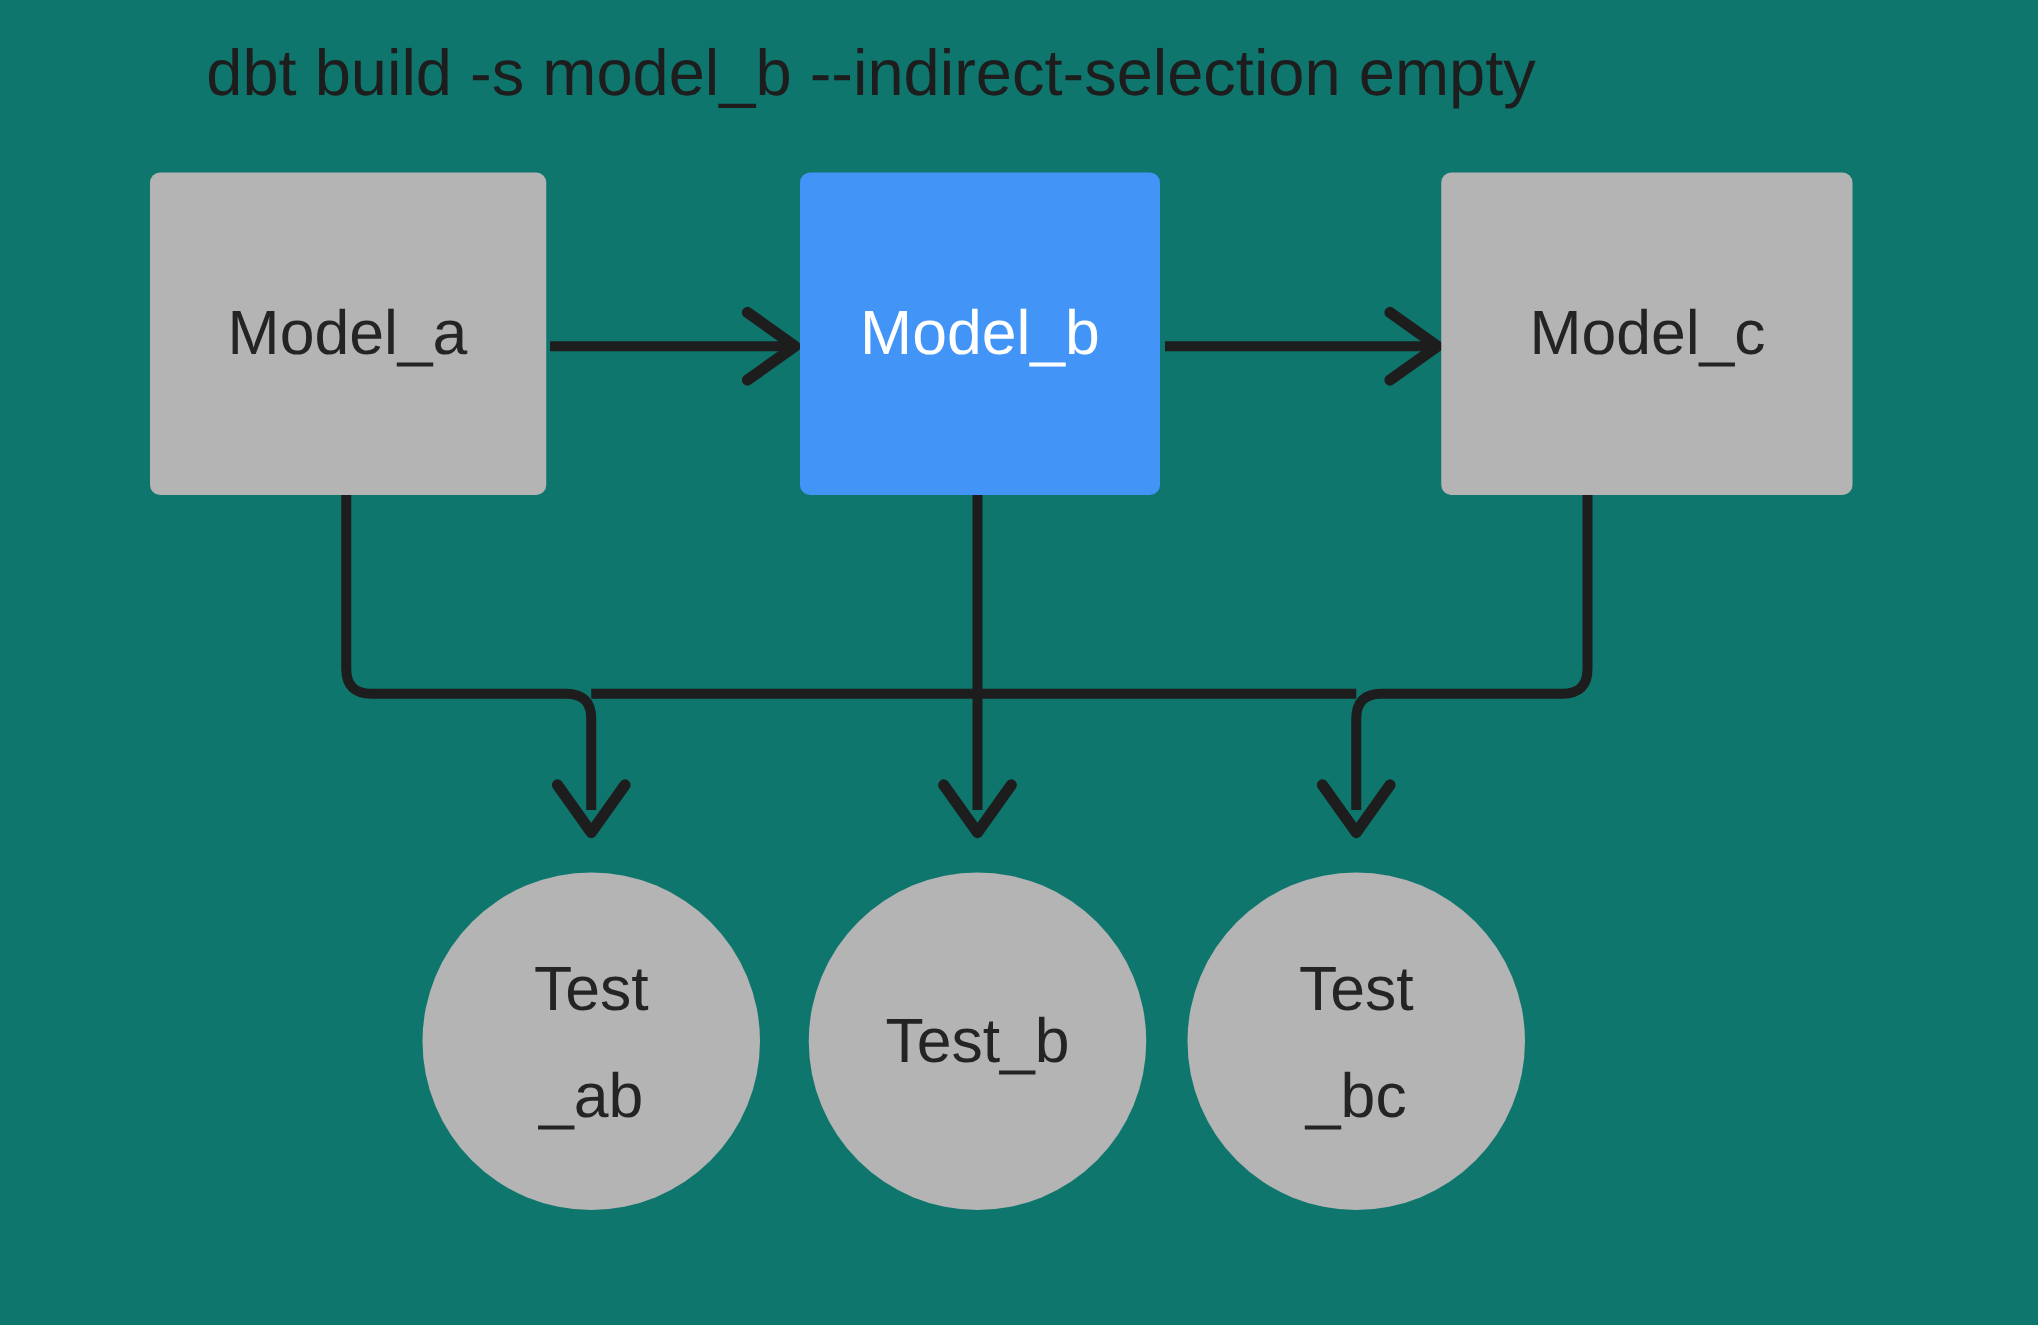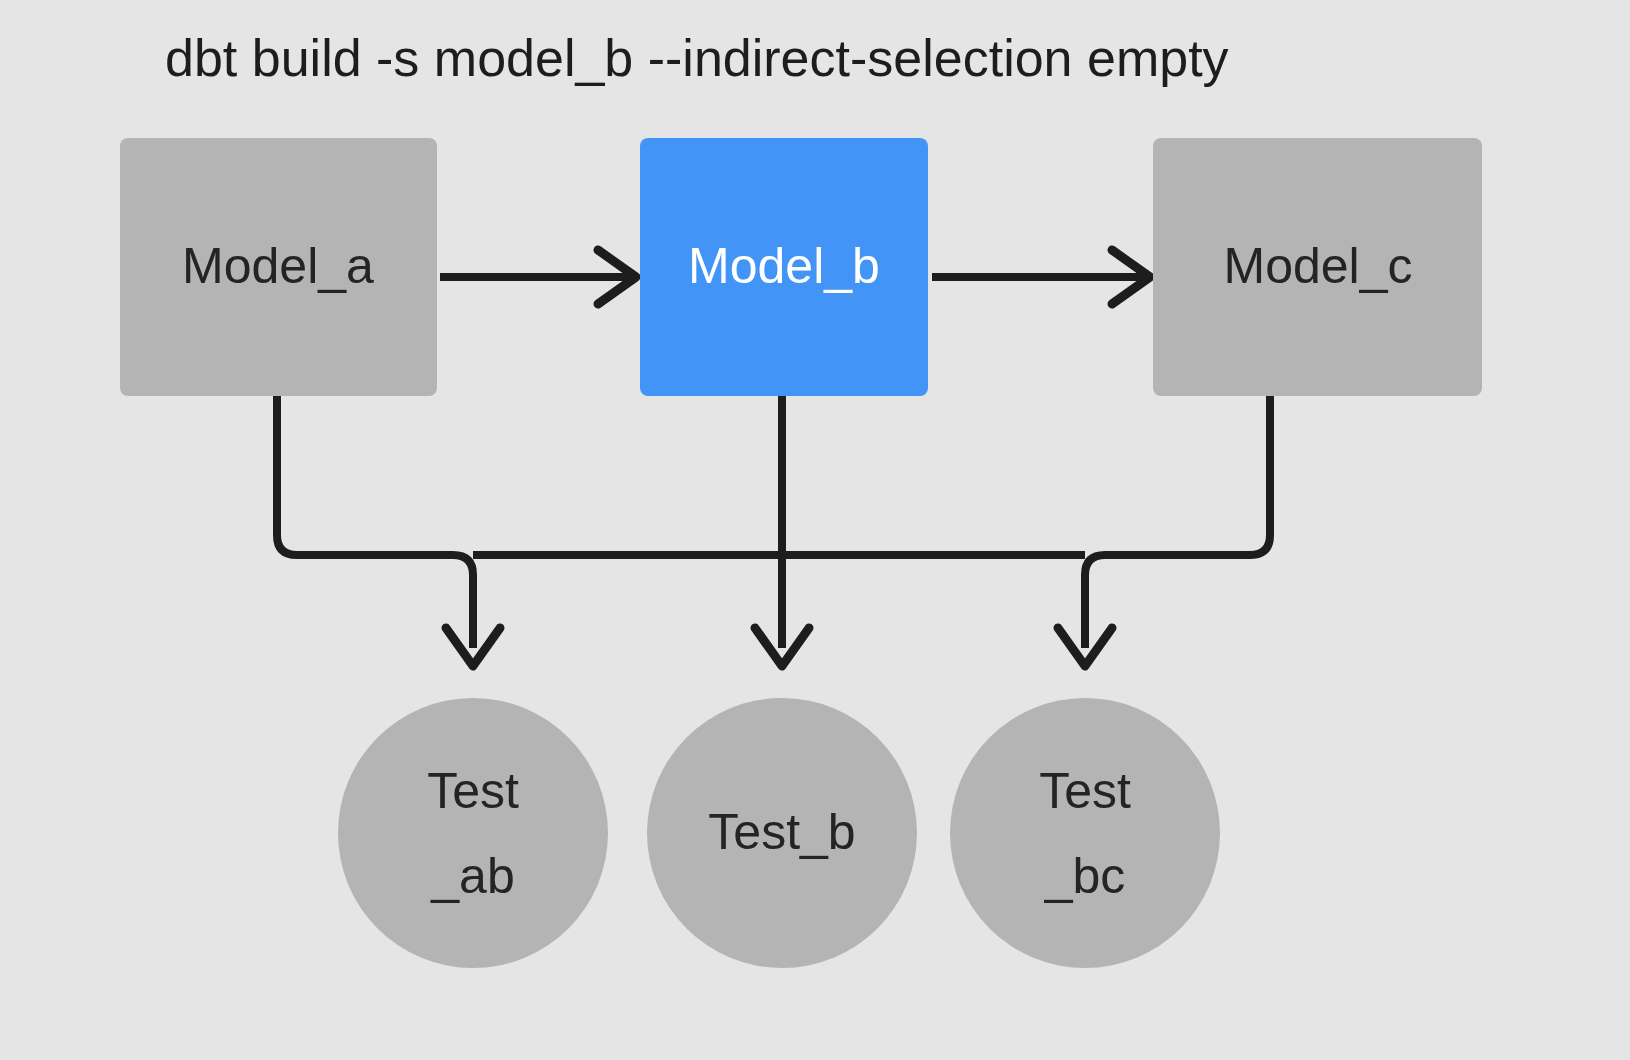--- a/index.html
+++ b/index.html
@@ -8,21 +8,21 @@
     padding: 0;
     background: #ffffff;
   }
   body {
     font-family: "Liberation Sans", sans-serif;
   }
   #canvas {
     position: relative;
     width: 1630px;
     height: 1060px;
-    background: #e5e5e5;
+    background: #0f766e;
     overflow: hidden;
   }
   #diagram-svg {
     position: absolute;
     left: 0;
     top: 0;
     width: 1630px;
     height: 1060px;
   }
   .title-text {

